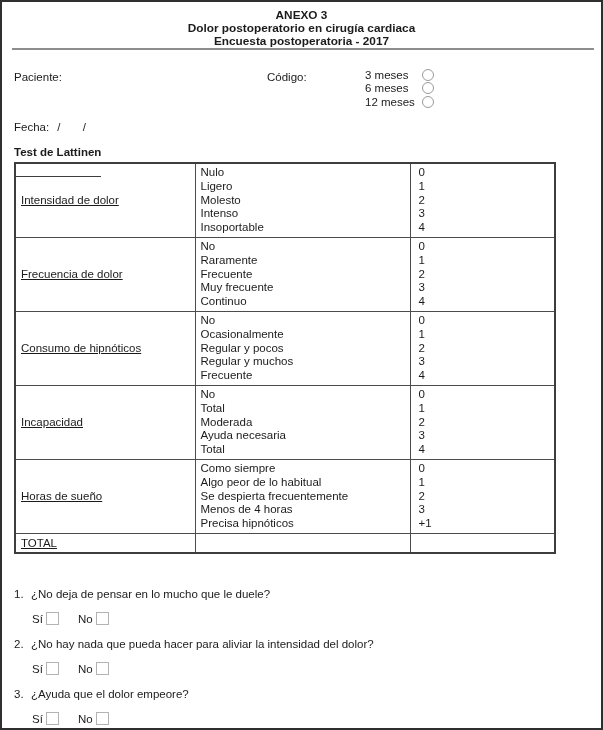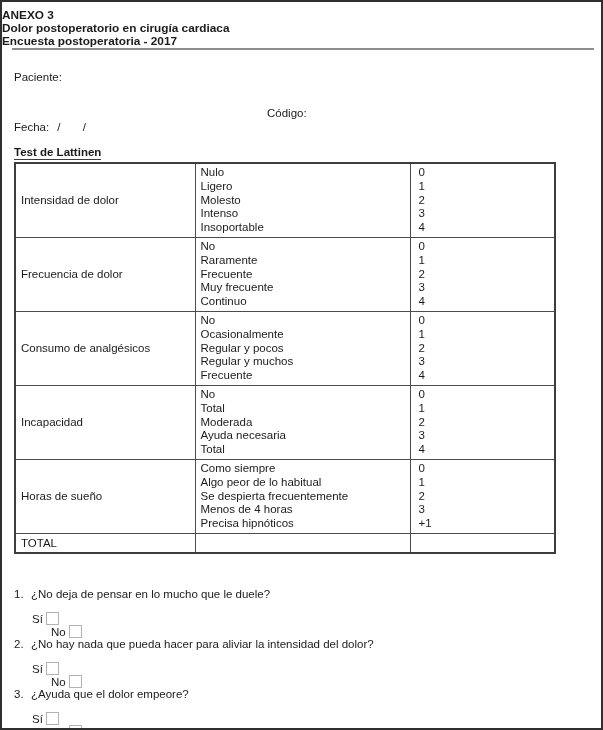--- a/index.html
+++ b/index.html
@@ -2,69 +2,83 @@
 <html><head>
 <meta charset="utf-8">
 <style>
   html,body { margin:0; padding:0; background:#fff; }
   .page {
     position:relative; width:603px; height:730px; box-sizing:border-box;
     border:2px solid #2f2f2f; background:#ffffff;
     font-family:"Liberation Sans","DejaVu Sans",sans-serif;
     color:#1b1b1b; font-size:11.5px; overflow:hidden;
   }
-  .header { position:absolute; top:7px; left:0; width:100%; 
+  .header { position:absolute; top:7px; left:0; width:100%; text-align:center;
             font-weight:bold; font-size:11.8px; line-height:13px; }
   .header-rule { position:absolute; top:46px; left:10px; width:582px;
                  border-top:2px solid #8d8d8d; }
   .abs { position:absolute; }
   .label-paciente { left:12px; top:69px; }
-  .label-codigo  { left:265px; top:69px;margin-top:36px; }
+  .label-codigo  { left:265px; top:69px; }
   .codigo-options { left:363px; top:66px; }
   .codigo-option { display:flex; align-items:center; height:13.5px; }
   .codigo-option .lbl { width:57px; }
   .radio { width:10px; height:10px; border:1px solid #9a9a9a; border-radius:50%;
            display:inline-block; background:#fff; flex:0 0 auto; }
   .fecha { left:12px; top:119px; }
   .fecha .val { margin-left:8px; white-space:pre; }
   .test-title { left:12px; top:144px; font-weight:bold;
-                border-bottom:1px solid #3d3d3d; padding-bottom:1px; }
+                border-bottom:1px solid #3d3d3d; padding-bottom:18px; }
   table.lattinen { position:absolute; left:12px; top:160px; width:540px;
                    border-collapse:collapse; table-layout:fixed;
                    border:2px solid #3d3d3d; }
   table.lattinen td { border:1px solid #4c4c4c; font-size:11.5px; }
-  td.cat    { vertical-align:middle; padding:2px 4px 2px 5px; }
+  td.cat    { vertical-align:middle; padding:2px 4px 2px 5px;text-decoration:underline; }
   td.opts   { vertical-align:top; padding:2px 4px 2px 5px; }
   td.scores { vertical-align:top; padding:2px 4px 2px 8px; }
   td.opts div, td.scores div { line-height:13.8px; }
   tr.total-row td { height:16px; padding:1px 4px 1px 5px; }
   .questions { left:12px; top:560px; width:580px; height:165px; }
   .q-line { position:absolute; left:0; display:flex; }
   .q-num  { width:17px; flex:0 0 auto; }
-  .sino-row { position:absolute; left:18px; display:flex; align-items:flex-start;flex-direction:column; }
+  .sino-row { position:absolute; left:18px; display:flex; align-items:center; }
   .cbx { width:11px; height:11px; border:1px solid #b3b3b3; display:inline-block;
          background:#fff; margin-left:3px; flex:0 0 auto; }
   .no-group { margin-left:19px; display:flex; align-items:center; }
   .yes-group { display:flex; align-items:center; }
 </style>
 </head>
 <body>
 
 <div class="page">
 
   <div class="header">
     <div>ANEXO 3</div>
     <div>Dolor postoperatorio en cirugía cardiaca</div>
     <div>Encuesta postoperatoria - 2017</div>
   </div>
   <div class="header-rule"></div>
 
   <span class="abs label-paciente">Paciente:</span>
   <span class="abs label-codigo">Código:</span>
 
+  <div class="abs codigo-options">
+    <div class="codigo-option">
+      <span class="lbl">3 meses</span>
+      <span class="radio"></span>
+    </div>
+    <div class="codigo-option">
+      <span class="lbl">6 meses</span>
+      <span class="radio"></span>
+    </div>
+    <div class="codigo-option">
+      <span class="lbl">12 meses</span>
+      <span class="radio"></span>
+    </div>
+  </div>
 
   <div class="abs fecha">
     <span>Fecha:</span><span class="val">/       /</span>
   </div>
 
   <span class="abs test-title">Test de Lattinen</span>
 
   <table class="lattinen">
     <colgroup>
         <col style="width:180px">
@@ -100,21 +114,21 @@
           </td>
           <td class="scores">
             <div>0</div>
             <div>1</div>
             <div>2</div>
             <div>3</div>
             <div>4</div>
           </td>
         </tr>
         <tr>
-          <td class="cat">Consumo de analgésicos</td>
+          <td class="cat">Consumo de hipnóticos</td>
           <td class="opts">
             <div>No</div>
             <div>Ocasionalmente</div>
             <div>Regular y pocos</div>
             <div>Regular y muchos</div>
             <div>Frecuente</div>
           </td>
           <td class="scores">
             <div>0</div>
             <div>1</div>

